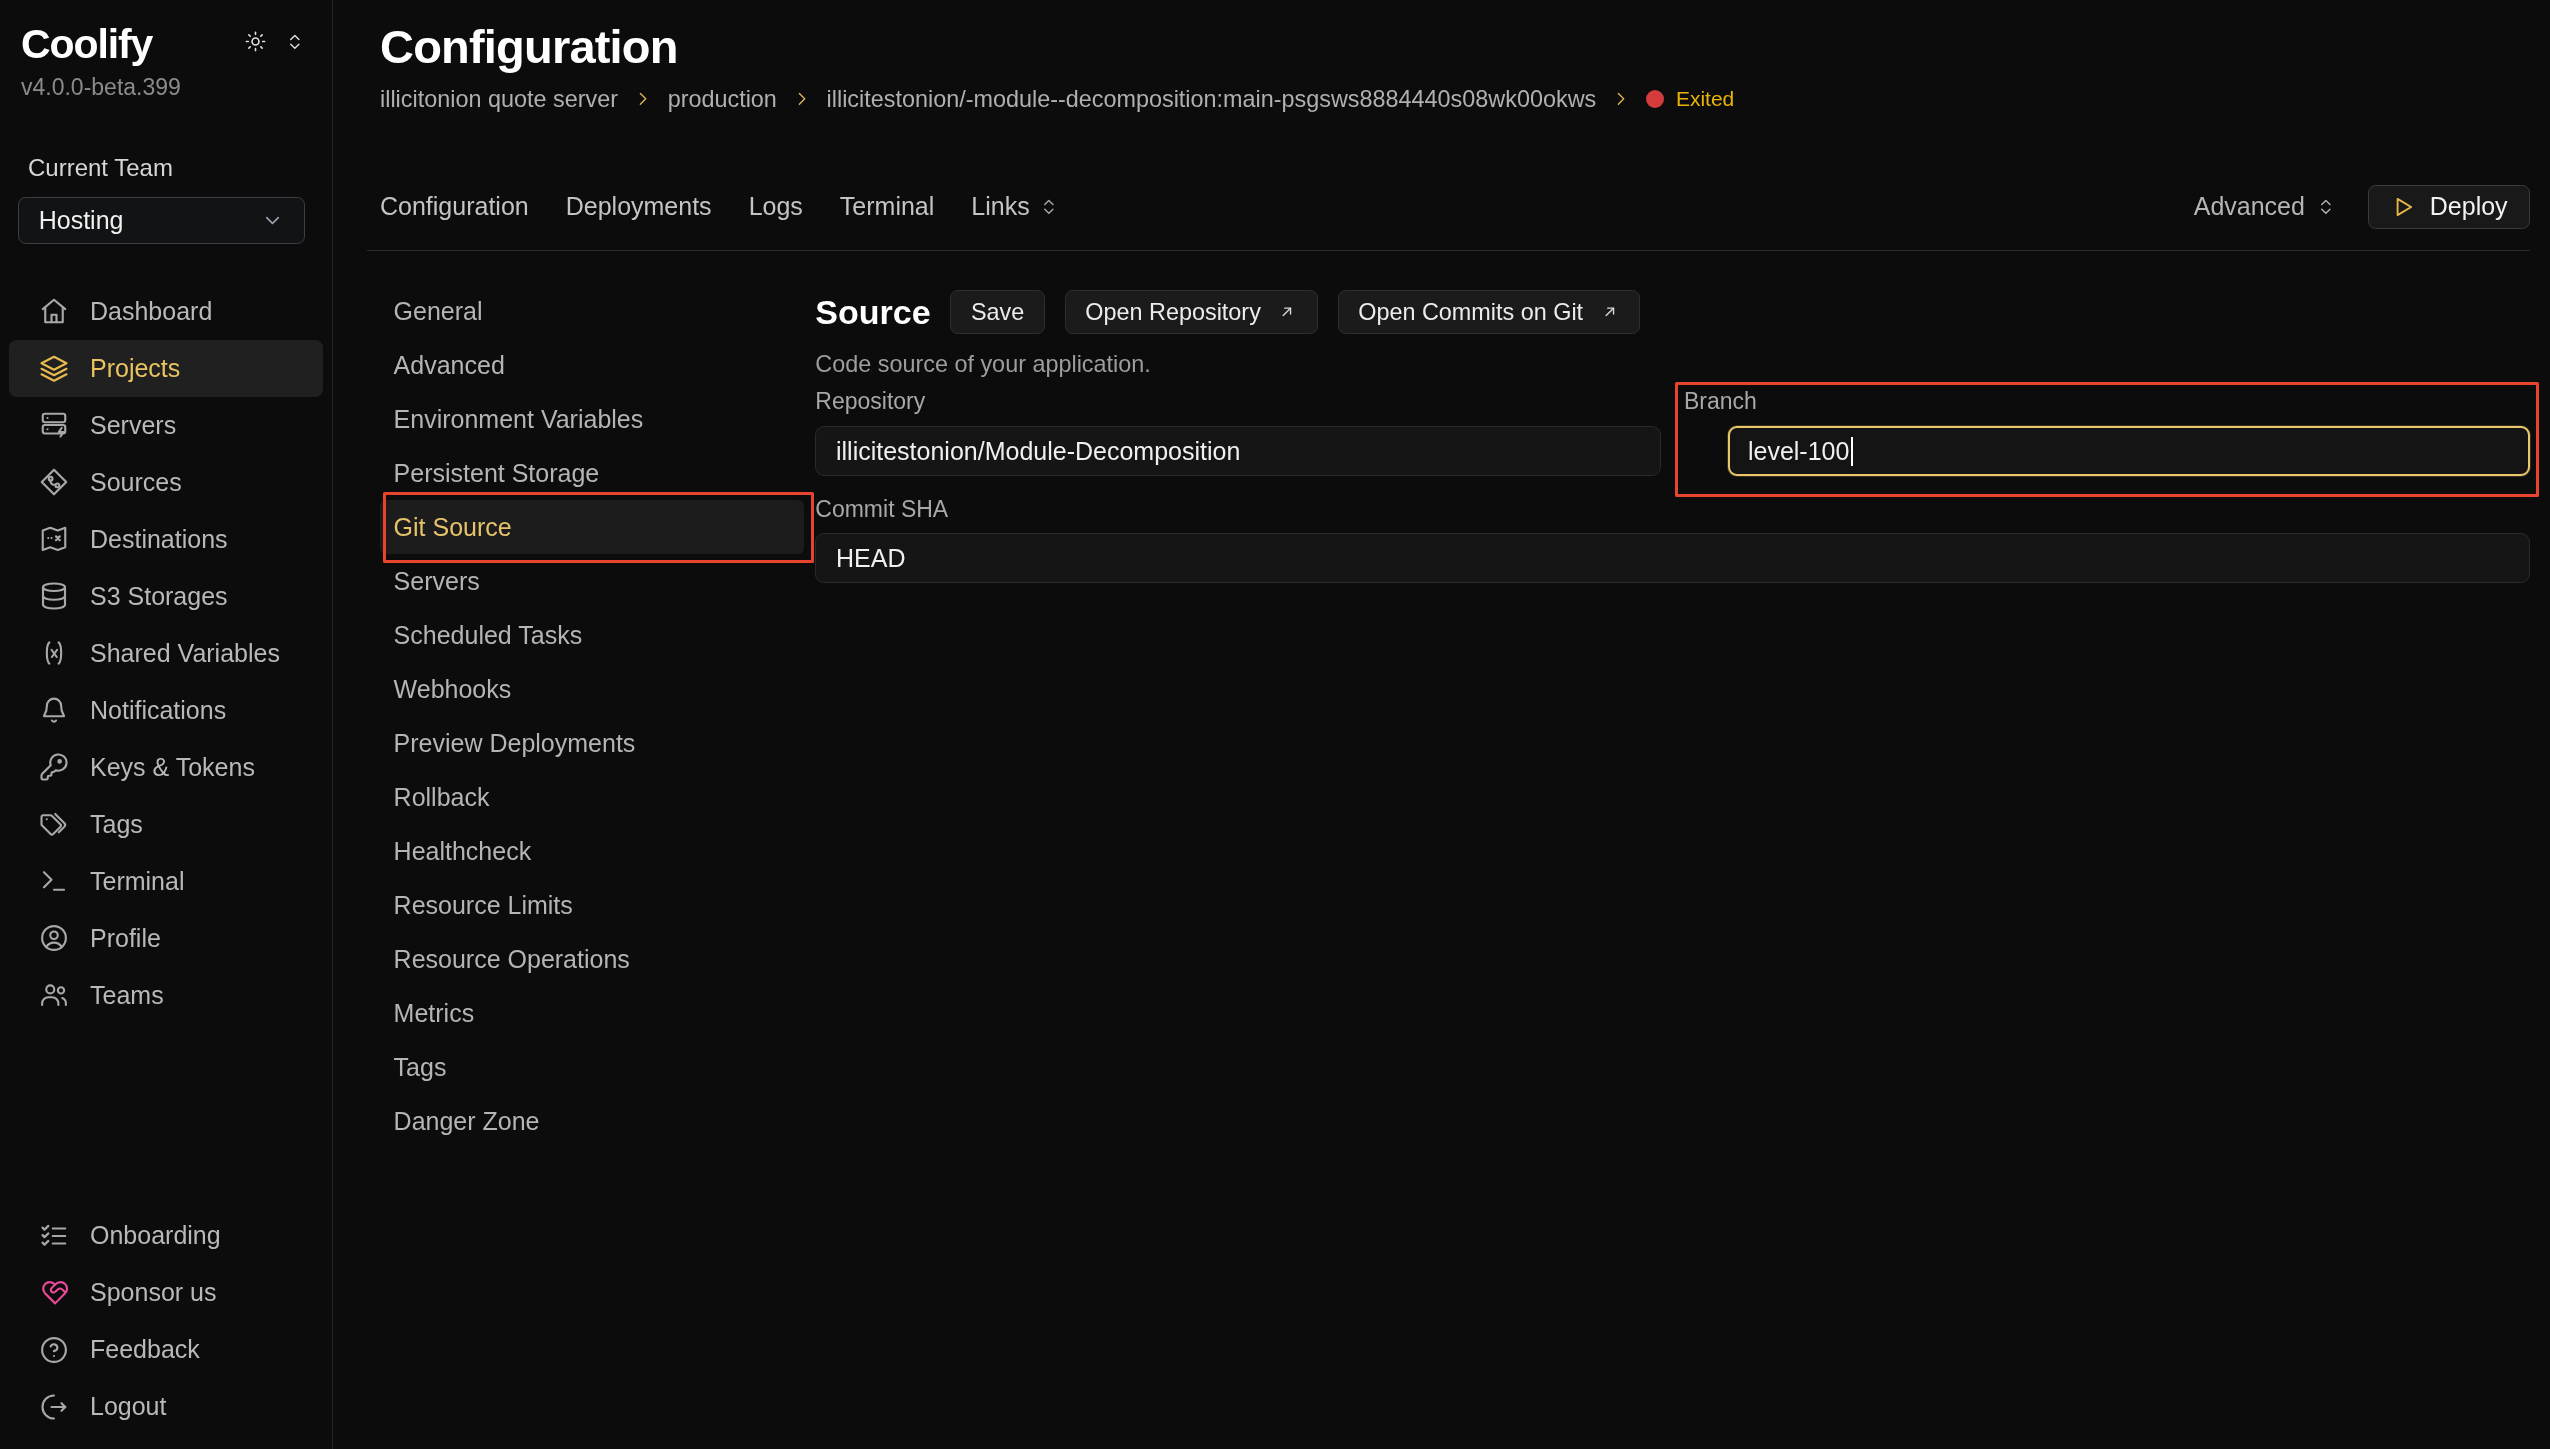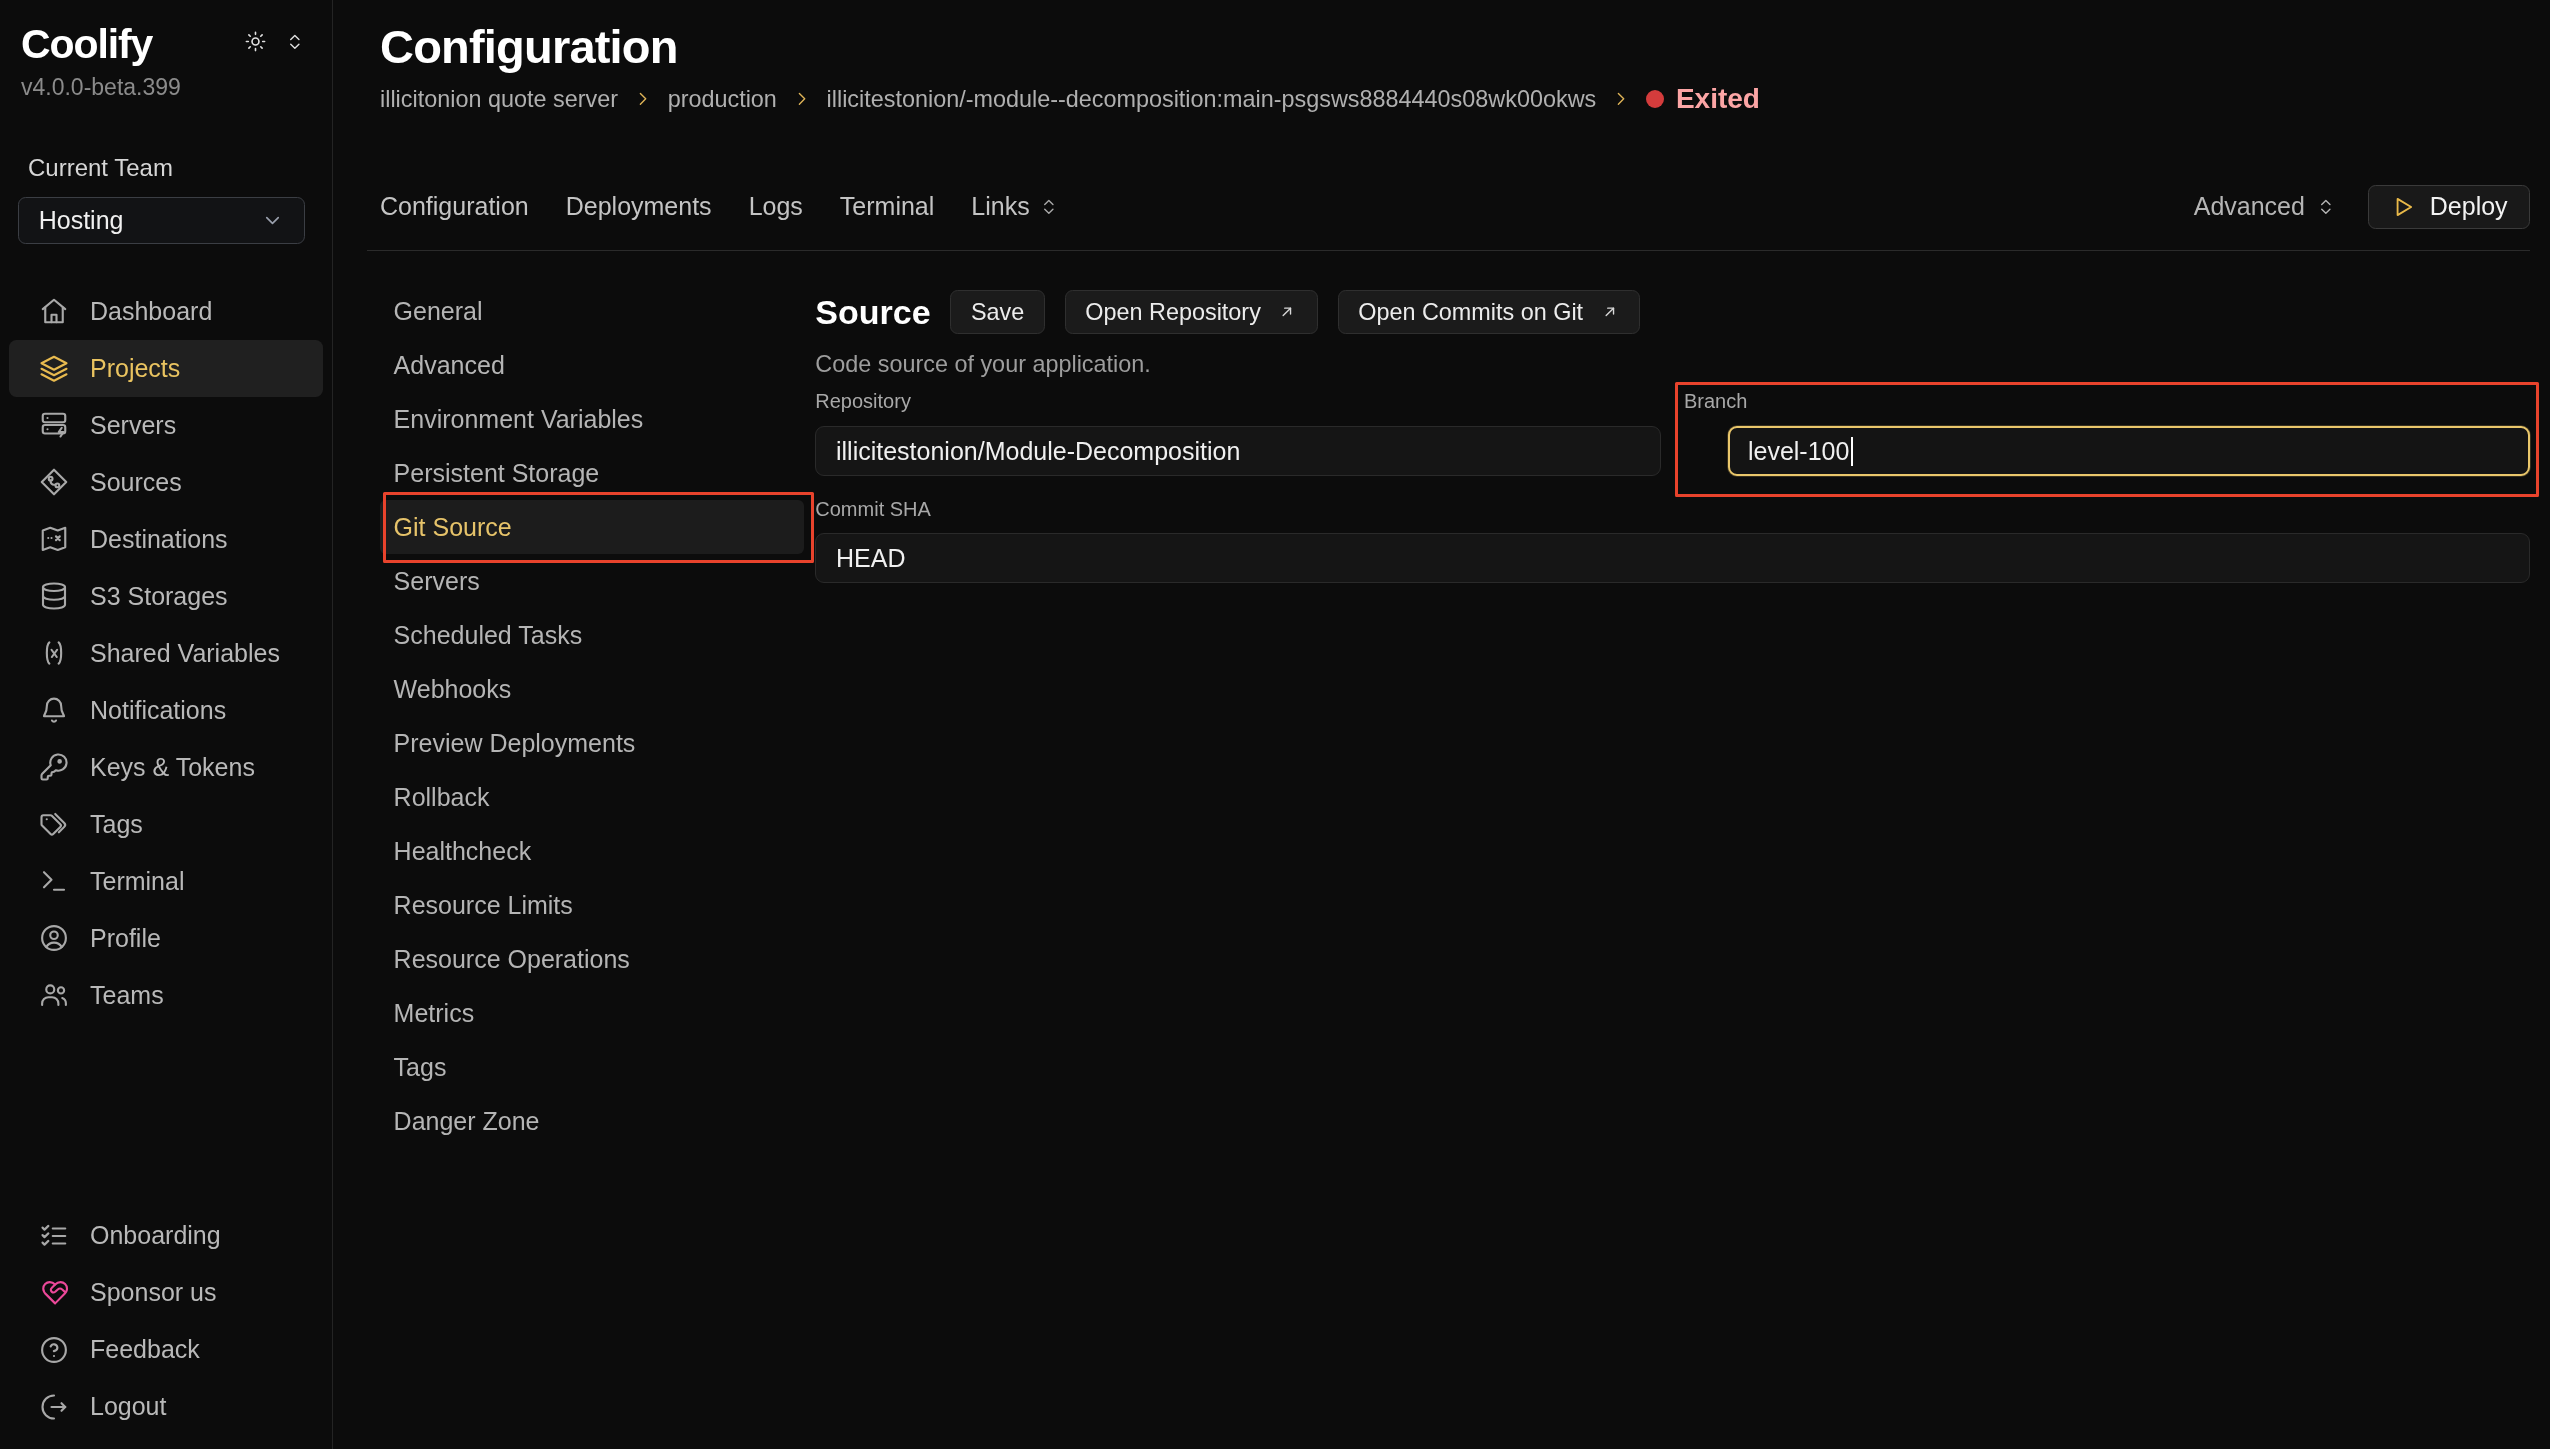--- a/index.html
+++ b/index.html
@@ -47,21 +47,21 @@
   .nav-item .icon.pink { color:#ec4899; }
 
   
   .main { flex:1; padding:0 20.4px 0 47px; display:flex; flex-direction:column; }
   h1.page-title { margin-top:19.7px; font-size:47px; font-weight:800; letter-spacing:-0.8px; color:#ffffff; line-height:54px; }
   .breadcrumb { margin-top:10.6px; display:flex; align-items:center; gap:15px; font-size:23.4px; color:#b0b0b0; line-height:30px; }
   .breadcrumb .crumb { cursor:pointer; }
   .breadcrumb .chev { color:#deb357; display:flex; }
   .status { display:flex; align-items:center; gap:12px; }
   .status-dot { width:18px; height:18px; border-radius:50%; background:#d43c3c; }
-  .status-label { color:#fca5a5; font-weight:700; font-size:28px; }
+  .status-label { color:#eab308; font-weight:400; font-size:21px; }
 
   .tabs-row { margin-top:70px; display:flex; align-items:center; height:45px; }
   .tabs { display:flex; align-items:center; gap:37px; font-size:25px; color:#c4c4c4; }
   .tab { cursor:pointer; display:flex; align-items:center; gap:9px; }
   .tab .chev { color:#a9a9a9; display:flex; }
   .right-actions { margin-left:auto; display:flex; align-items:center; gap:33px; }
   .advanced { display:flex; align-items:center; gap:10.6px; font-size:25px; color:#b5b5b5; cursor:pointer; }
   .deploy-btn {
     height:44px; padding:0 21px; border:0.8px solid #3a3a3a; border-radius:7.6px;
     background:#191919; display:flex; align-items:center; gap:13.6px;
@@ -86,21 +86,21 @@
   .btn {
     height:44px; padding:0 19.7px; background:#1b1b1b; border:0.8px solid #2f2f2f;
     border-radius:7.6px; font-size:23.4px; color:#ececec;
     display:flex; align-items:center; gap:16.6px; cursor:pointer; white-space:nowrap;
   }
   .btn .icon-xs { color:#d8d8d8; }
   .section-desc { margin-top:16.6px; color:#9d9d9d; font-size:23.4px; line-height:27px; }
 
   .fields-grid { display:grid; grid-template-columns:1fr 1fr; column-gap:23px; margin-top:10.6px; }
   .field { display:flex; flex-direction:column; }
-  .field-label { font-size:20px; color:#a8a8a8; line-height:27px; }
+  .field-label { font-size:23px; color:#a8a8a8; line-height:27px; }
   .text-input {
     margin-top:10.6px; height:50px; background:#151515; border:0.8px solid #2a2a2a;
     border-radius:9px; display:flex; align-items:center; padding:0 19.7px;
     font-size:25px; color:#f0f0f0; cursor:text; white-space:nowrap; overflow:hidden;
   }
   .field.branch { position:relative; }
   .field.branch .annotation { top:-6px; left:-9px; right:-9px; bottom:-21px; }
   .text-input.focused {
     border:2.3px solid #eac76b; padding:12px 18px;
     box-shadow:0 0 0 0.8px rgba(234,199,107,0.25);

